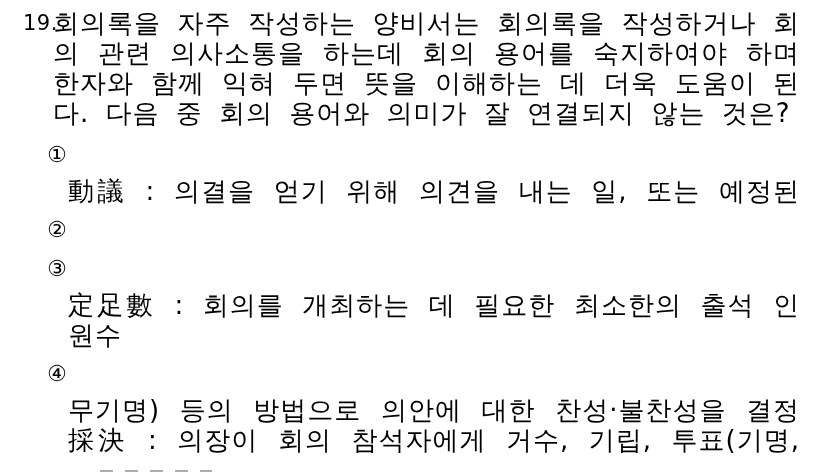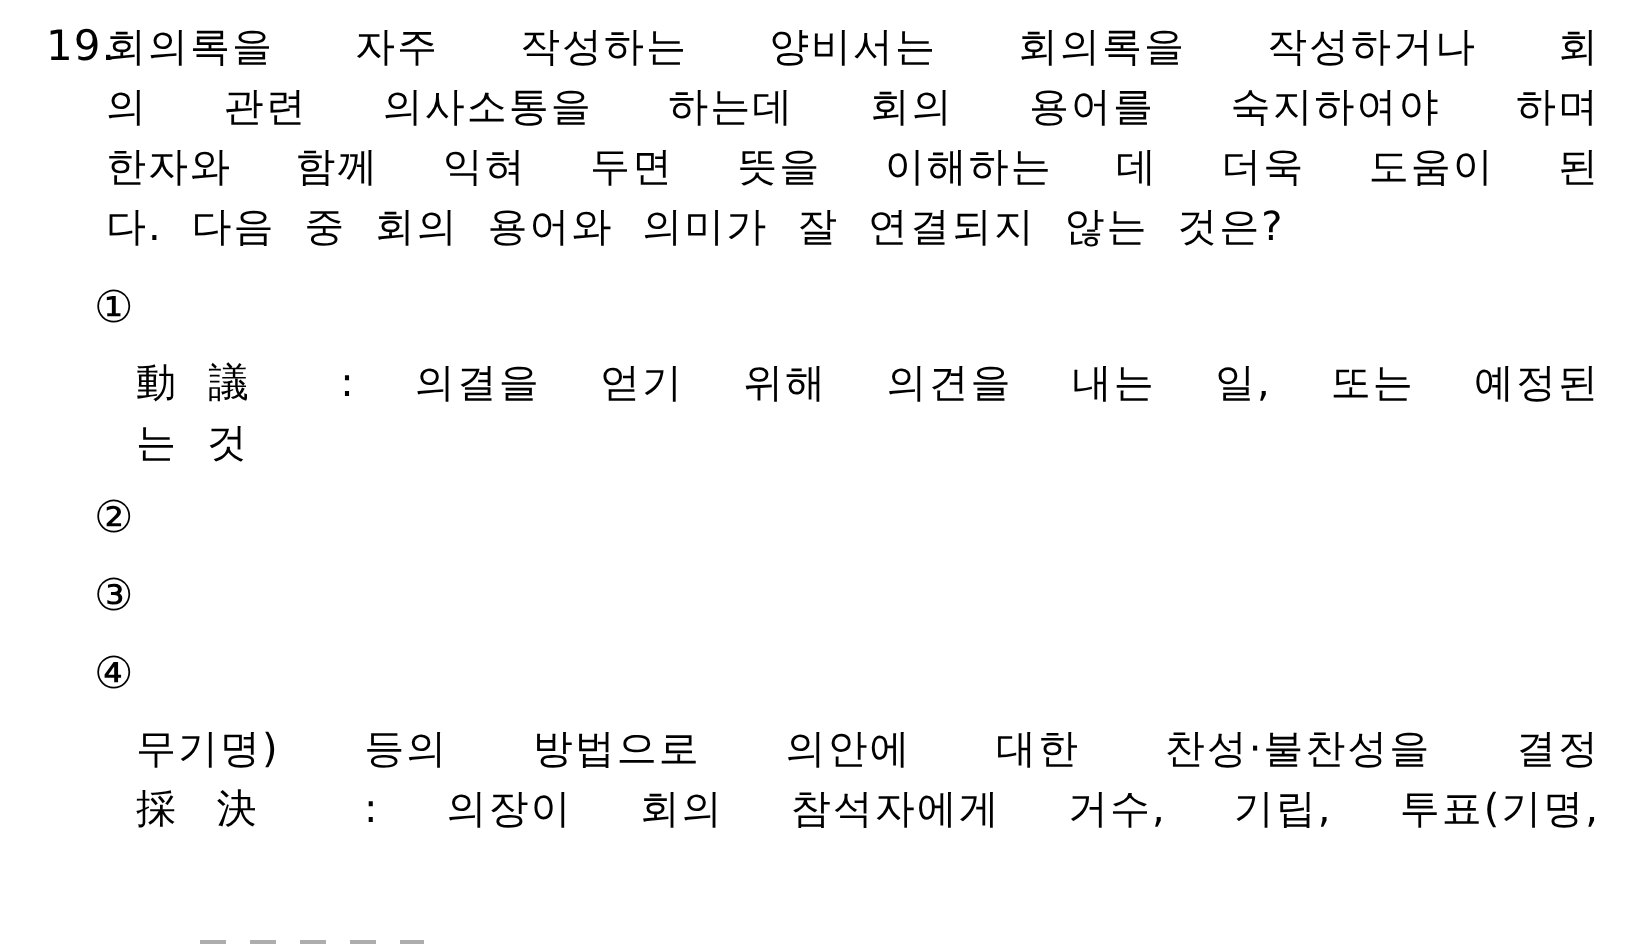--- a/index.html
+++ b/index.html
@@ -49,21 +49,21 @@
     overflow: visible;
   }
   .q-text {
     width: 747px;
   }
   .opt-text {
     width: 732px;
     margin-top: 36px;
   }
   .line {
-    font-size: 20px;
+    font-size: 26px;
     line-height: 30px;
     letter-spacing: 1px;
     word-spacing: 7px;
     white-space: normal;
   }
   
   .jl {
     text-align: justify;
     text-align-last: justify;
   }
@@ -90,30 +90,33 @@
       <div class="line jl">의 관련 의사소통을 하는데 회의 용어를 숙지하여야 하며</div>
       <div class="line jl">한자와 함께 익혀 두면 뜻을 이해하는 데 더욱 도움이 된</div>
       <div class="line">다. 다음 중 회의 용어와 의미가 잘 연결되지 않는 것은?</div>
     </div>
   </div>
 
   <div class="row opt-row">
     <div class="opt-num">①</div>
     <div class="opt-text">
       <div class="line jl">動議 : 의결을 얻기 위해 의견을 내는 일, 또는 예정된</div>
-      <div class="line">는 것</div>
     </div>
   </div>
 
   <div class="row opt-row">
     <div class="opt-num">②</div>
   </div>
 
   <div class="row opt-row">
     <div class="opt-num">③</div>
+    <div class="opt-text">
+      <div class="line jl">定足數 : 회의를 개최하는 데 필요한 최소한의 출석 인</div>
+      <div class="line">원수</div>
+    </div>
   </div>
 
   <div class="row opt-row last">
     <div class="opt-num">④</div>
     <div class="opt-text">
       <div class="line jl">무기명) 등의 방법으로 의안에 대한 찬성·불찬성을 결정</div>
       <div class="line jl">採決 : 의장이 회의 참석자에게 거수, 기립, 투표(기명,</div>
     </div>
   </div>
 

